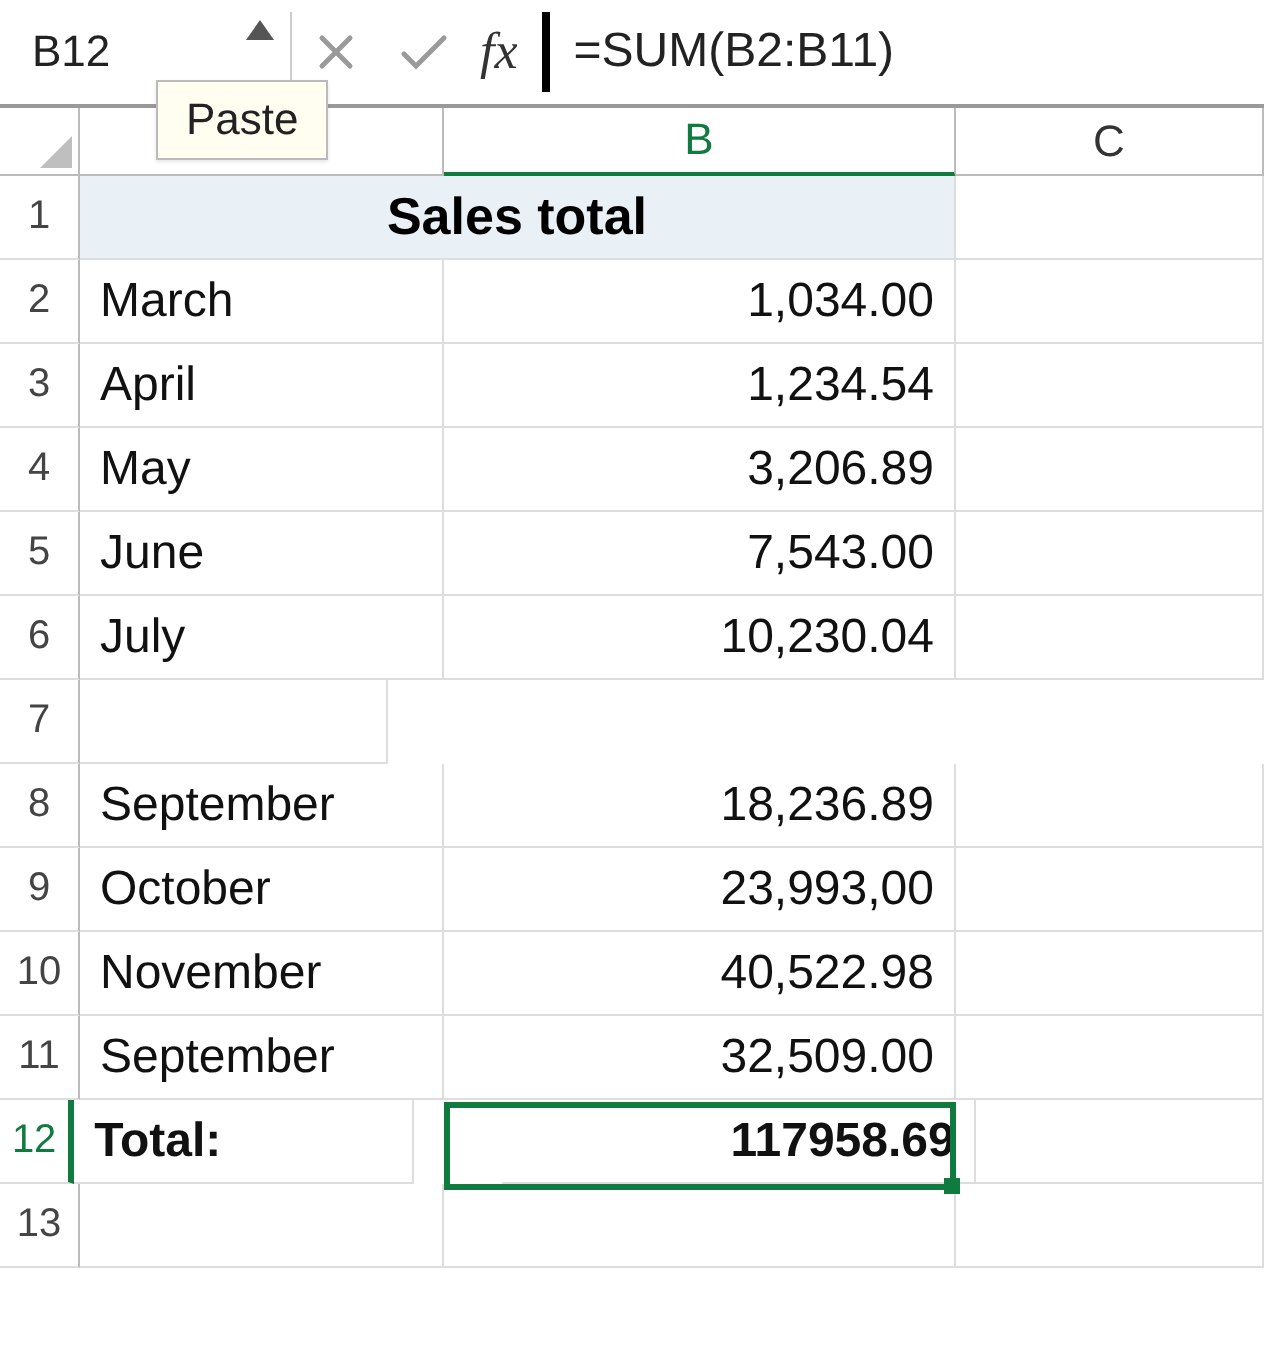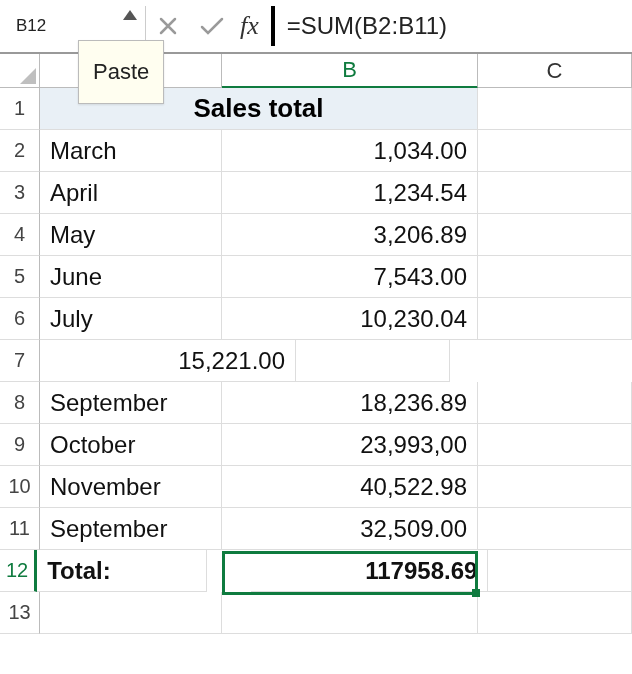--- a/index.html
+++ b/index.html
@@ -20,37 +20,37 @@
     position: relative;
     background: #fff;
   }
   .name-box {
     position: relative;
     width: 140px;
     height: 40px;
     display: flex;
     align-items: center;
     padding: 0 10px;
-    font-size: 17px;
+    font-size: 22px;
     color: #222;
     border-right: 1px solid #ccc;
   }
   .name-box-arrow {
     position: absolute;
     right: 8px;
     top: 4px;
   }
   .name-box-arrow svg { display:block; }
   .paste-tip {
     position: absolute;
     left: 78px;
     top: 40px;
     background: #fffef0;
     border: 1px solid #bbb;
-    padding: 18px 14px;
+    padding: 6px 14px;
     font-size: 22px;
     color: #222;
     box-shadow: 0 1px 2px rgba(0,0,0,0.1);
     z-index: 20;
   }
   .fb-btn {
     width: 44px;
     height: 40px;
     display:flex;
     align-items:center;
@@ -247,21 +247,20 @@
     <div class="cell cC"></div>
   </div>
   <div class="row">
     <div class="row-head">6</div>
     <div class="cell cA">July</div>
     <div class="cell cB">10,230.04</div>
     <div class="cell cC"></div>
   </div>
   <div class="row">
     <div class="row-head">7</div>
-    <div class="cell cB">15,221.00</div>
     <div class="cell cC"></div>
   </div>
   <div class="row">
     <div class="row-head">8</div>
     <div class="cell cA">September</div>
     <div class="cell cB">18,236.89</div>
     <div class="cell cC"></div>
   </div>
   <div class="row">
     <div class="row-head">9</div>

